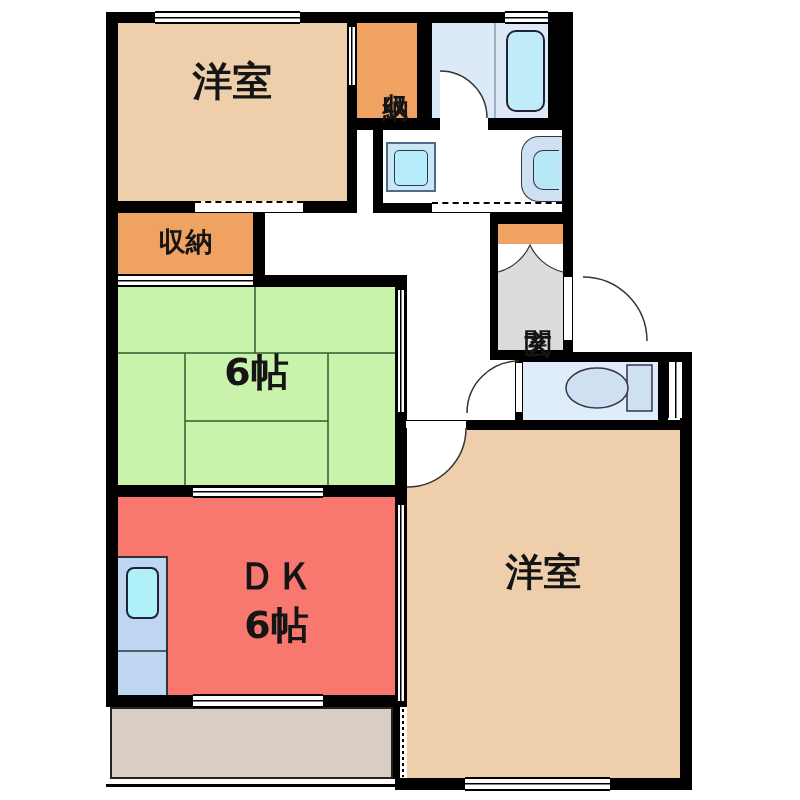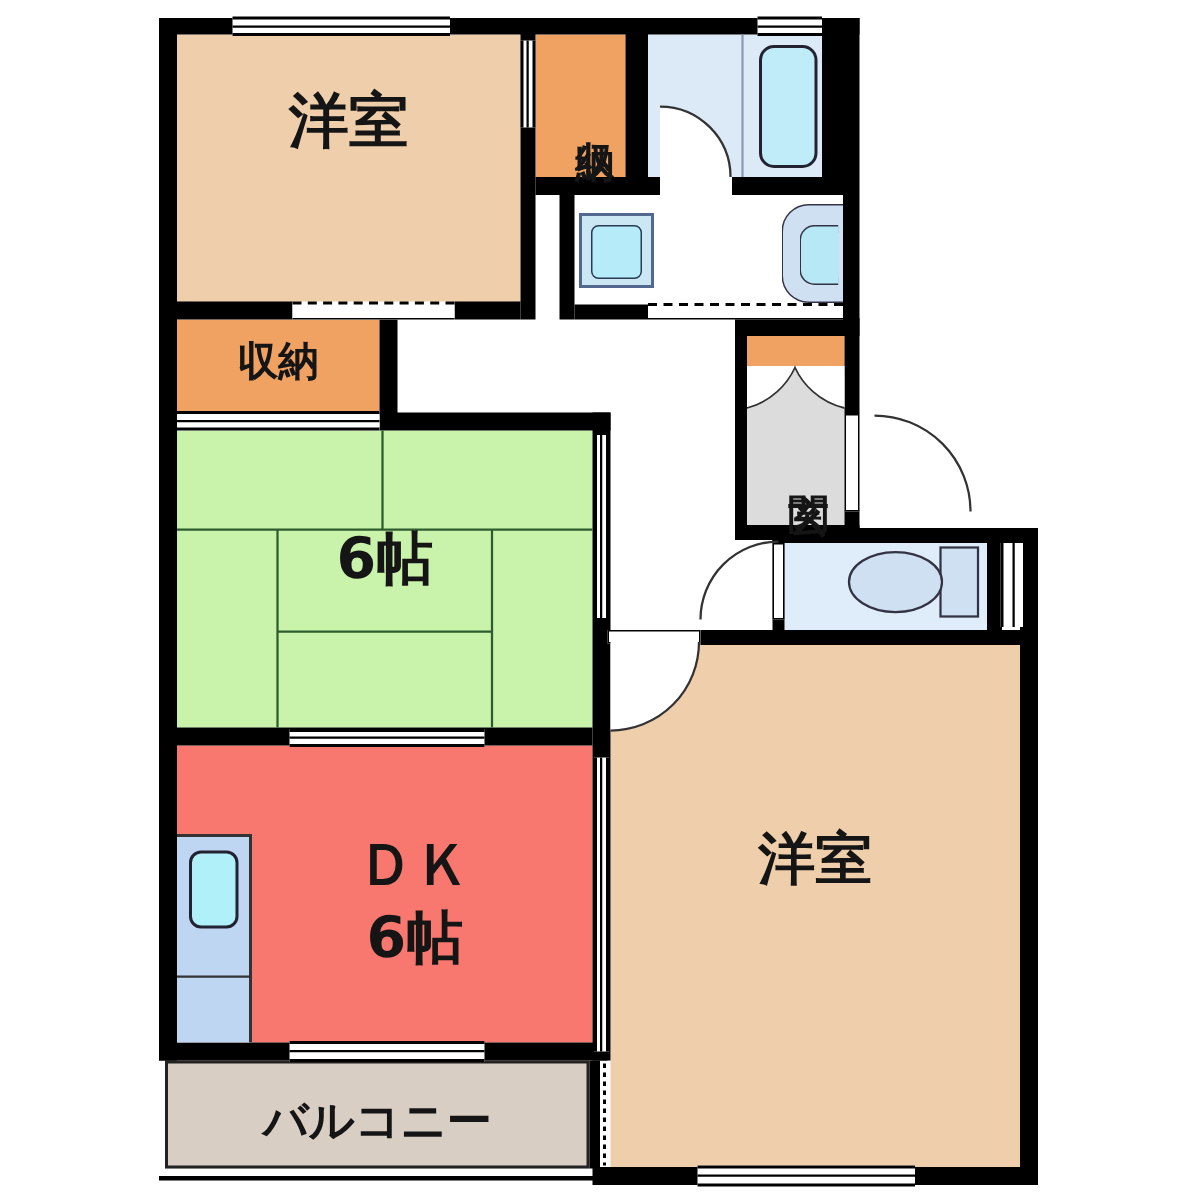--- a/index.html
+++ b/index.html
@@ -141,15 +141,14 @@
     <span class="l2">6帖</span>
   </div>
   <div class="label vert" style="left:506px;top:266px;width:50px;height:86px;font-size:27px;">玄関</div>
   <div class="label" style="left:118px;top:552px;width:277px;font-size:38px;margin-left:20px;">
     <span class="l1">ＤＫ</span>
     <span class="l2">6帖</span>
   </div>
   <div class="label" style="left:407px;top:548px;width:273px;font-size:38px;">
     <span class="l1">洋室</span>
   </div>
-  <div class="label" style="left:110px;top:728px;width:283px;font-size:30px;">バルコニー</div>
 
 </div>
 
 </body></html>

